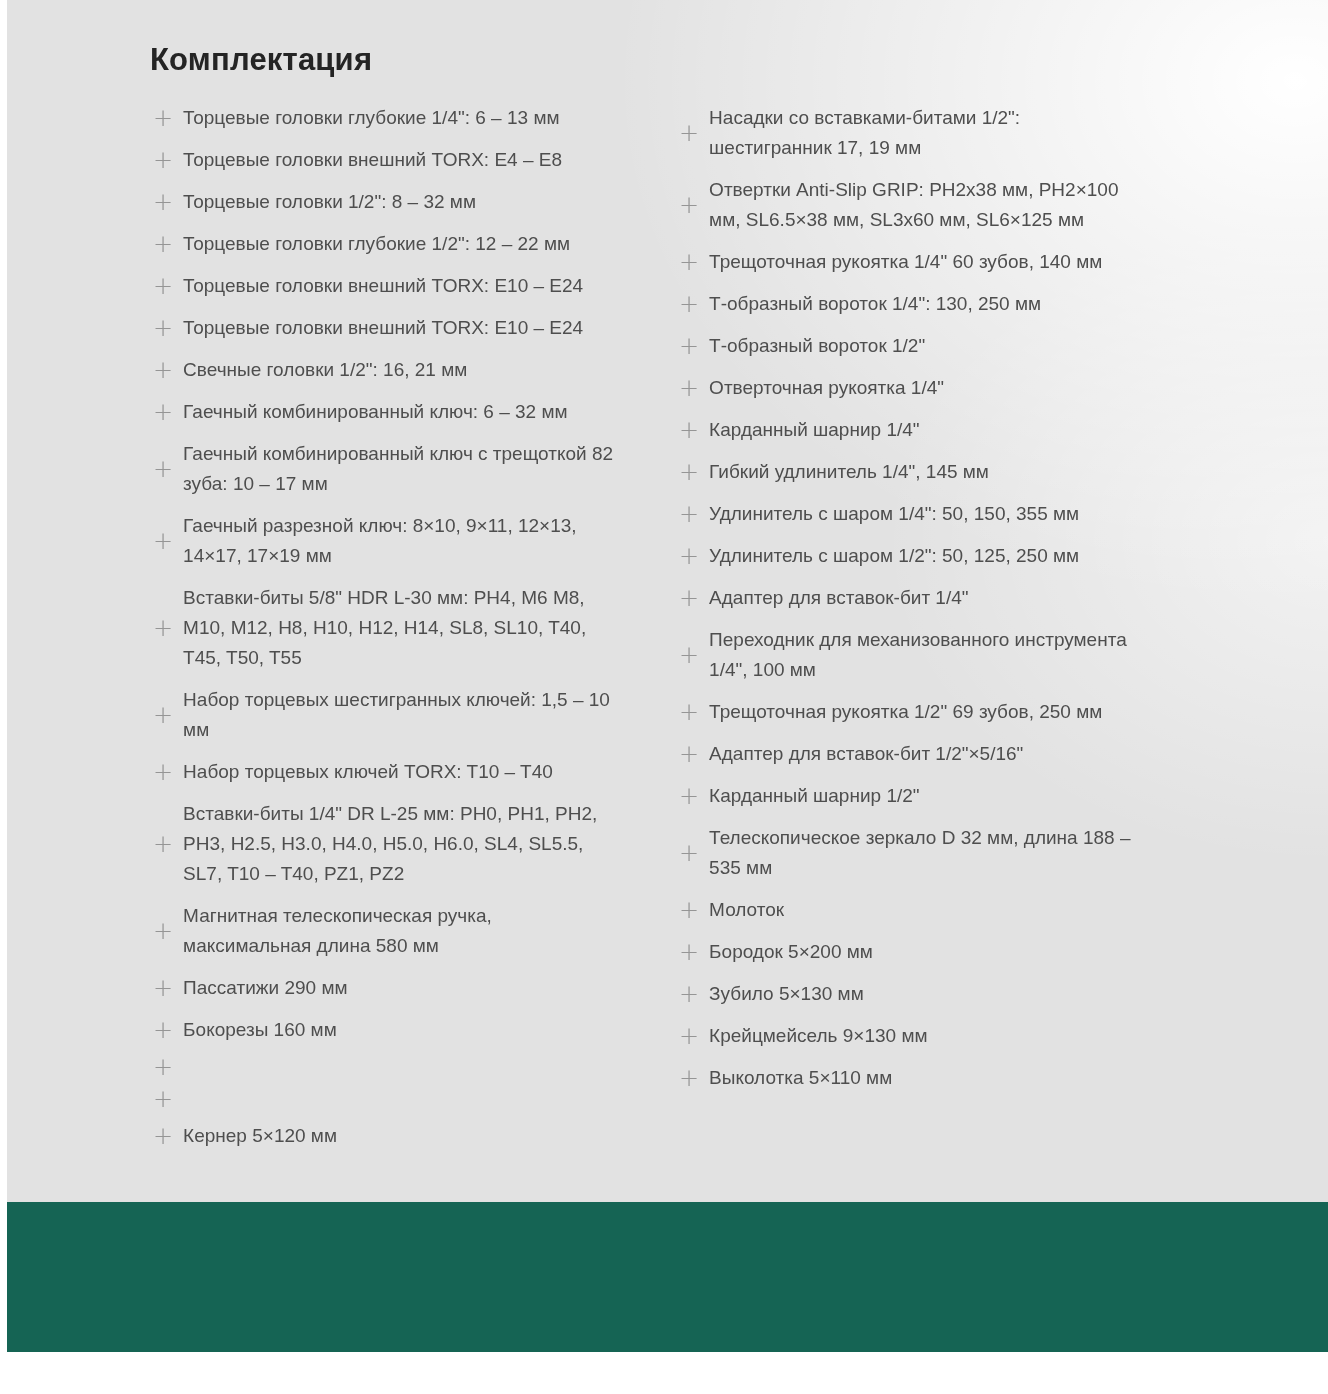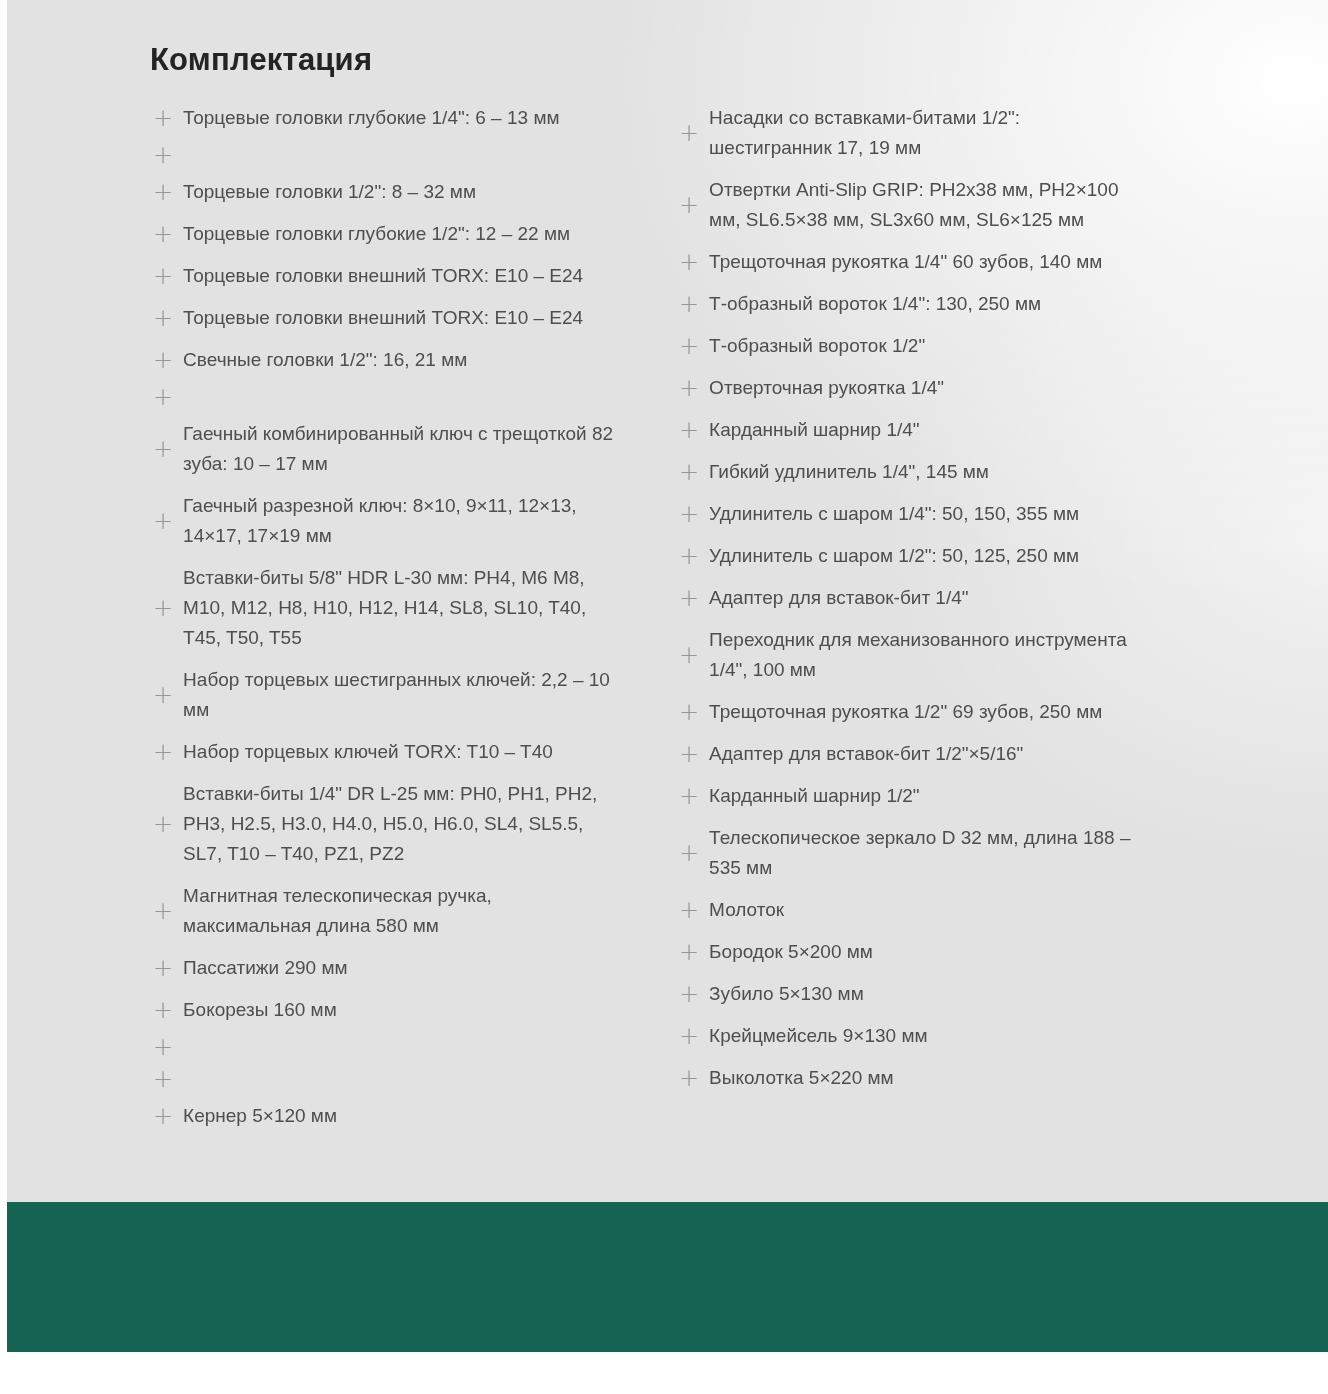--- a/index.html
+++ b/index.html
@@ -87,20 +87,21 @@
 
     <ul class="col">
 
         <li class="item">
           <span class="marker">+</span>
           <span class="text">Торцевые головки глубокие 1/4": 6 – 13 мм</span>
         </li>
 
         <li class="item">
           <span class="marker">+</span>
+          <span class="text">Торцевые головки внешний TORX: E4 – E8</span>
         </li>
 
         <li class="item">
           <span class="marker">+</span>
           <span class="text">Торцевые головки 1/2": 8 – 32 мм</span>
         </li>
 
         <li class="item">
           <span class="marker">+</span>
           <span class="text">Торцевые головки глубокие 1/2": 12 – 22 мм</span>
@@ -116,40 +117,41 @@
           <span class="text">Торцевые головки внешний TORX: E10 – E24</span>
         </li>
 
         <li class="item">
           <span class="marker">+</span>
           <span class="text">Свечные головки 1/2": 16, 21 мм</span>
         </li>
 
         <li class="item">
           <span class="marker">+</span>
+          <span class="text">Гаечный комбинированный ключ: 6 – 32 мм</span>
         </li>
 
         <li class="item">
           <span class="marker">+</span>
           <span class="text">Гаечный комбинированный ключ с трещоткой 82 зуба: 10 – 17 мм</span>
         </li>
 
         <li class="item">
           <span class="marker">+</span>
           <span class="text">Гаечный разрезной ключ: 8×10, 9×11, 12×13, 14×17, 17×19 мм</span>
         </li>
 
         <li class="item">
           <span class="marker">+</span>
           <span class="text">Вставки-биты 5/8" HDR L-30 мм: PH4, M6 M8, M10, M12, H8, H10, H12, H14, SL8, SL10, T40, T45, T50, T55</span>
         </li>
 
         <li class="item">
           <span class="marker">+</span>
-          <span class="text">Набор торцевых шестигранных ключей: 2,2 – 10 мм</span>
+          <span class="text">Набор торцевых шестигранных ключей: 1,5 – 10 мм</span>
         </li>
 
         <li class="item">
           <span class="marker">+</span>
           <span class="text">Набор торцевых ключей TORX: T10 – T40</span>
         </li>
 
         <li class="item">
           <span class="marker">+</span>
           <span class="text">Вставки-биты 1/4" DR L-25 мм: PH0, PH1, PH2, PH3, H2.5, H3.0, H4.0, H5.0, H6.0, SL4, SL5.5, SL7, T10 – T40, PZ1, PZ2</span>
@@ -281,21 +283,21 @@
           <span class="text">Зубило 5×130 мм</span>
         </li>
 
         <li class="item">
           <span class="marker">+</span>
           <span class="text">Крейцмейсель 9×130 мм</span>
         </li>
 
         <li class="item">
           <span class="marker">+</span>
-          <span class="text">Выколотка 5×220 мм</span>
+          <span class="text">Выколотка 5×110 мм</span>
         </li>
       </ul>
 
   </div>
 
   <footer class="footer"></footer>
 
 </div>
 
 </body></html>

